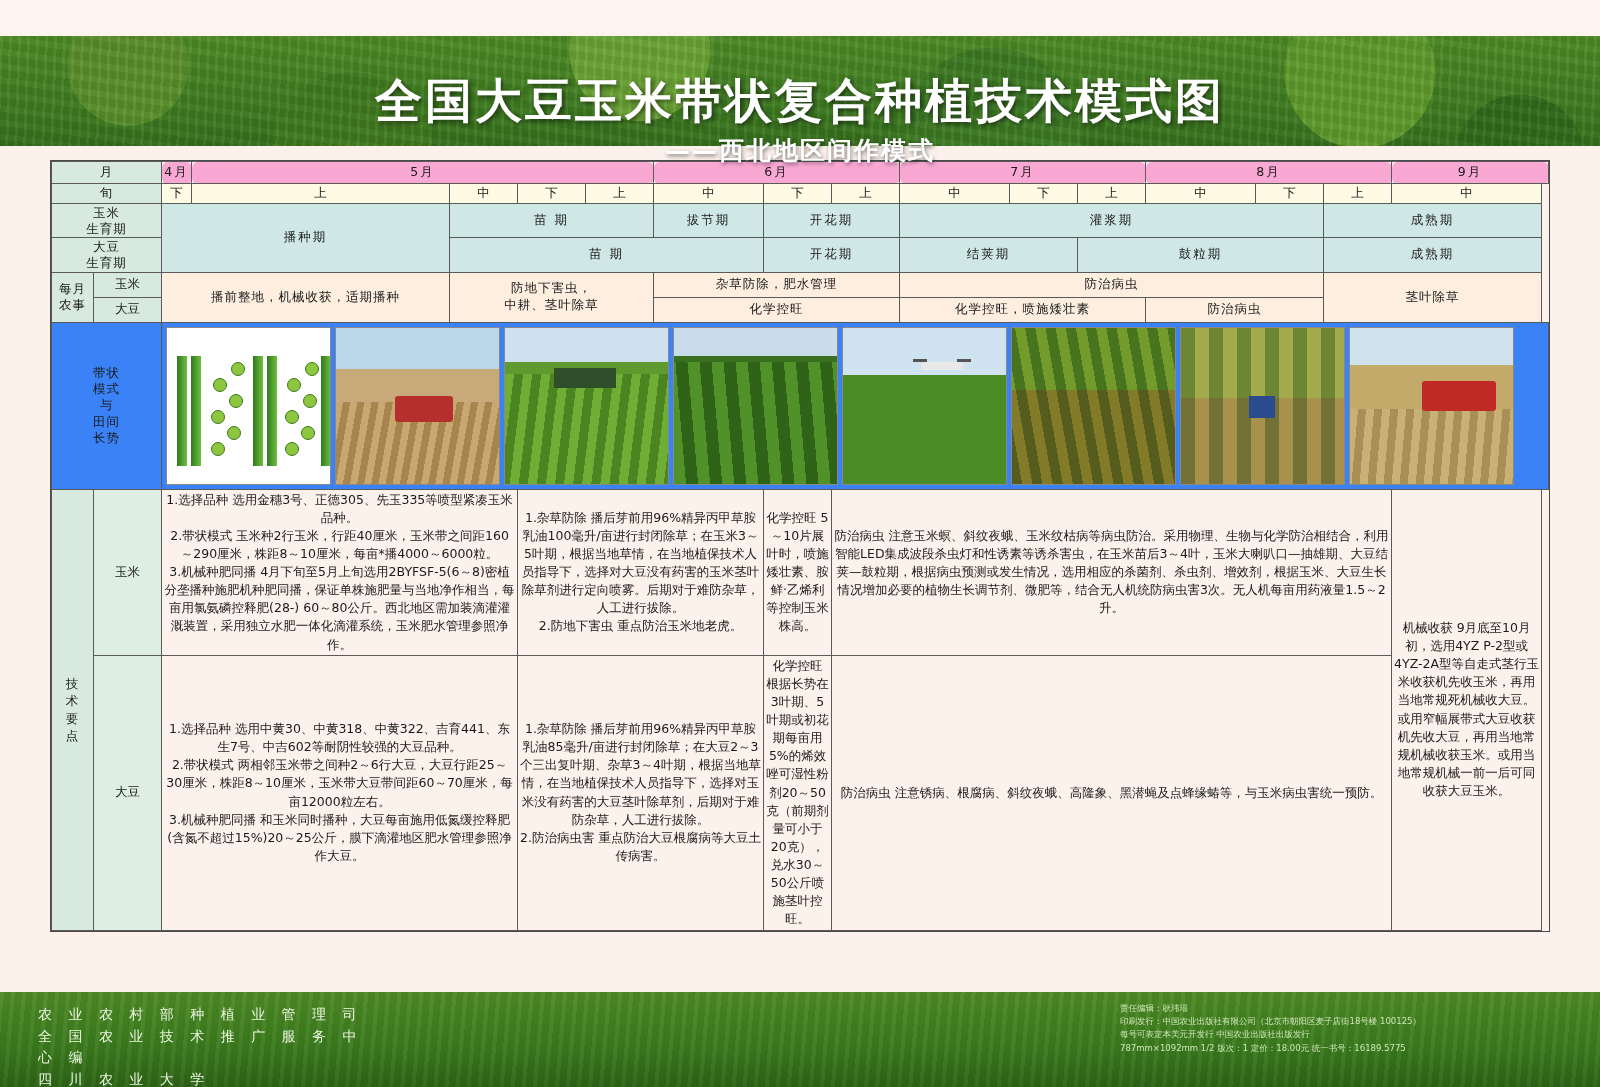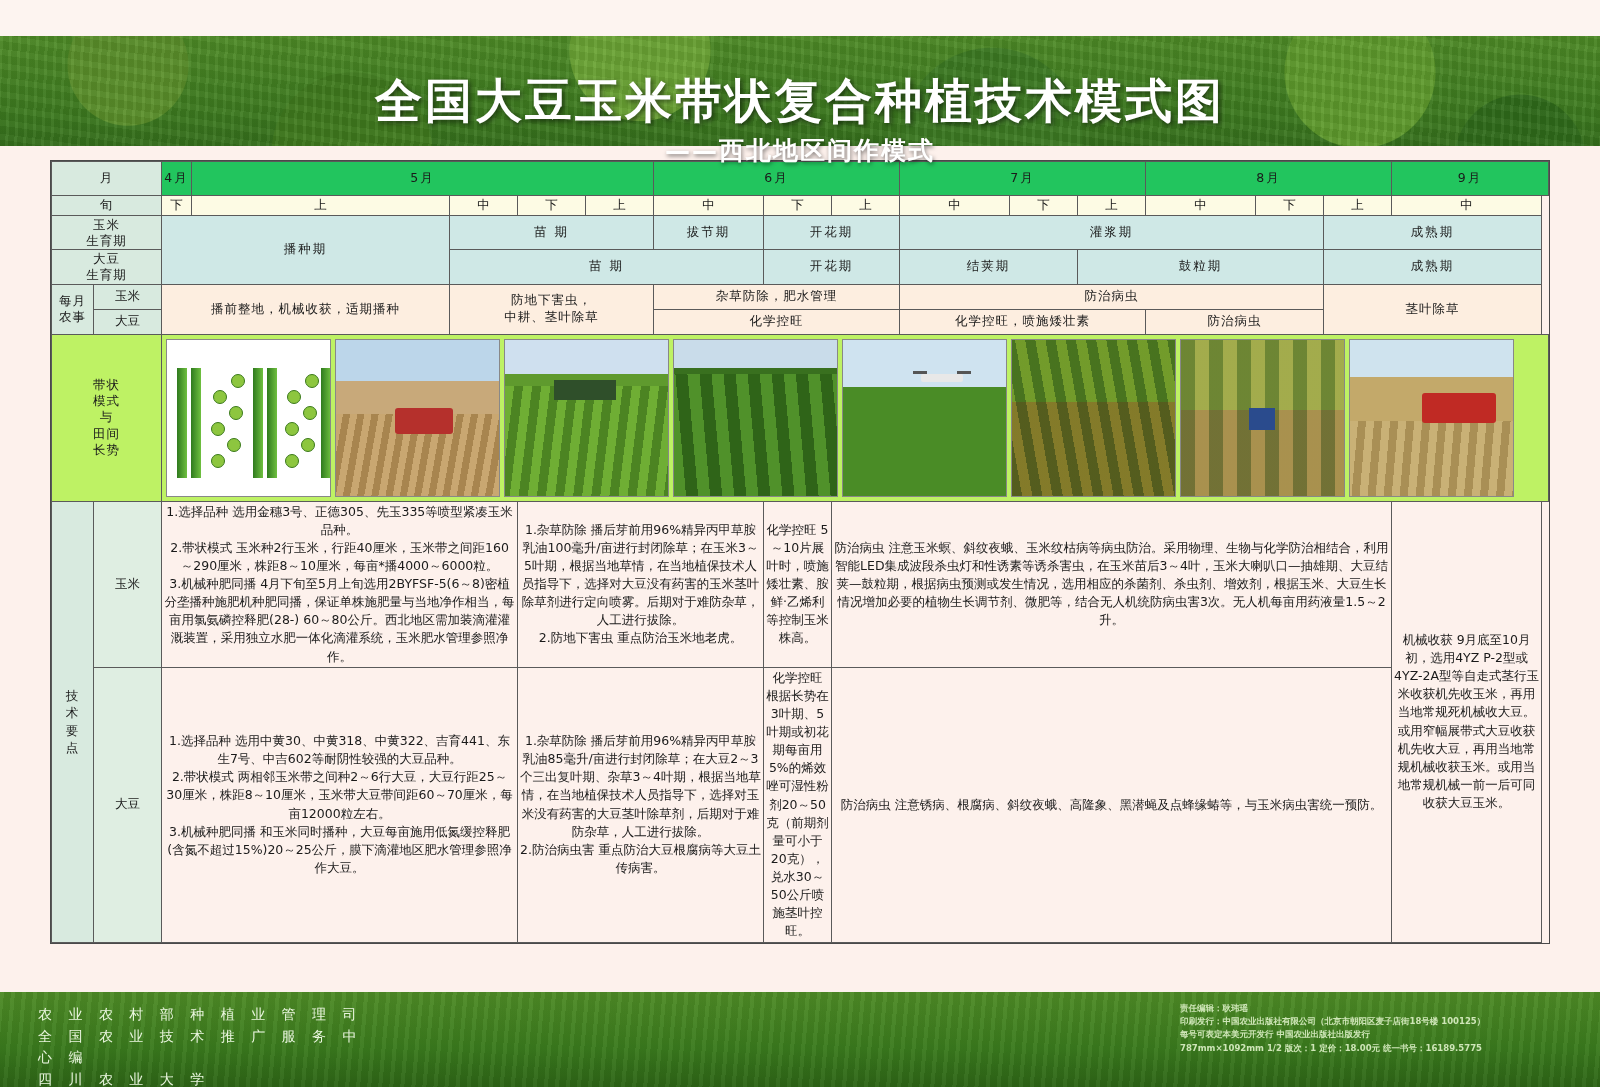--- a/index.html
+++ b/index.html
@@ -54,27 +54,27 @@
     border-collapse:collapse;
   }
   table.t { border-collapse:collapse; width:100%; table-layout:fixed; }
   table.t td, table.t th {
     border:1px solid #5a5a5a;
     font-size:12.5px; color:#1a1a1a; text-align:center; vertical-align:middle;
     padding:1px 2px;
     font-family:"DejaVu Sans", sans-serif;
   }
   .rowhead { background:#d8eadf; font-size:13px; letter-spacing:1px; }
-  .month { background:#22c55e; height:34px; font-size:14px; letter-spacing:2px;}
+  .month { background:#f9a8d4; height:22px; font-size:14px; letter-spacing:2px;border-radius:6px;}
   .xun   { background:#fdfbe4; height:18px; font-size:11.5px;}
   .stage { background:#cfe8e6; height:26px; font-size:13px; letter-spacing:2px;}
   .stage2{ background:#cfe8e6; height:26px; font-size:13px; letter-spacing:2px;}
   .farm  { background:#fdeee0; height:25px; font-size:12.5px; letter-spacing:1px;}
   .lblcell { background:#d8eadf; width:38px; font-size:13px; }
-  .photo-row td { background:#bef264; }
+  .photo-row td { background:#3b82f6; }
   .photostrip {
     display:flex; gap:4px; padding:4px 4px; justify-content:flex-start;
   }
   .ph { width:165px; height:158px; border:1px solid #888; overflow:hidden; position:relative; }
   .tech-cell {
     text-align:left; vertical-align:top; font-size:11.2px; line-height:1.45;
     padding:6px 5px; background:#fdf1ec; color:#111;
   }
   .techlbl { background:#dfeee2; width:30px; font-size:13px; }
   .footnote {
@@ -93,22 +93,22 @@
   }
   .f-left {
     position:absolute; left:38px; top:12px; width:330px; color:#eaf6df;
     font-size:14px; line-height:1.55; letter-spacing:6px; z-index:2;
   }
   .f-center {
     position:absolute; left:520px; top:28px; width:560px; color:#ffffff;
     font-size:15px; letter-spacing:3px; z-index:2;
   }
   .f-right {
-    position:absolute; left:1180px; top:10px; width:400px; color:#cfe6b8;
-    font-size:8.5px; line-height:1.55; z-index:2;font-weight:bold;
+    position:absolute; left:1120px; top:10px; width:400px; color:#cfe6b8;
+    font-size:8.5px; line-height:1.55; z-index:2;
   }
   .p1 { background:#ffffff; }
   .p1 .band { position:absolute; bottom:18px; left:4px; right:4px; height:116px; }
   .maize { position:absolute; bottom:0; width:10px; height:110px; background:linear-gradient(90deg,#2f7a1e,#6fc040); }
   .soy { position:absolute; bottom:8px; width:14px; height:14px; border-radius:50%; background:#8dc63f; border:1px solid #3b7a1c;}
   .p2 { background:linear-gradient(180deg,#bcd6ea 0 26%, #c8a97a 26% 100%); }
   .p2 .tractor { position:absolute; left:36%; top:44%; width:58px; height:26px; background:#b5302c; border-radius:3px;}
   .p2 .rows { position:absolute; left:0; right:0; bottom:0; height:52%;
     background:repeating-linear-gradient(100deg,#c9a771 0 7px,#a8854f 7px 14px); }
   .p3 { background:linear-gradient(180deg,#cfe0ef 0 22%, #5f9a2e 22% 100%); }

